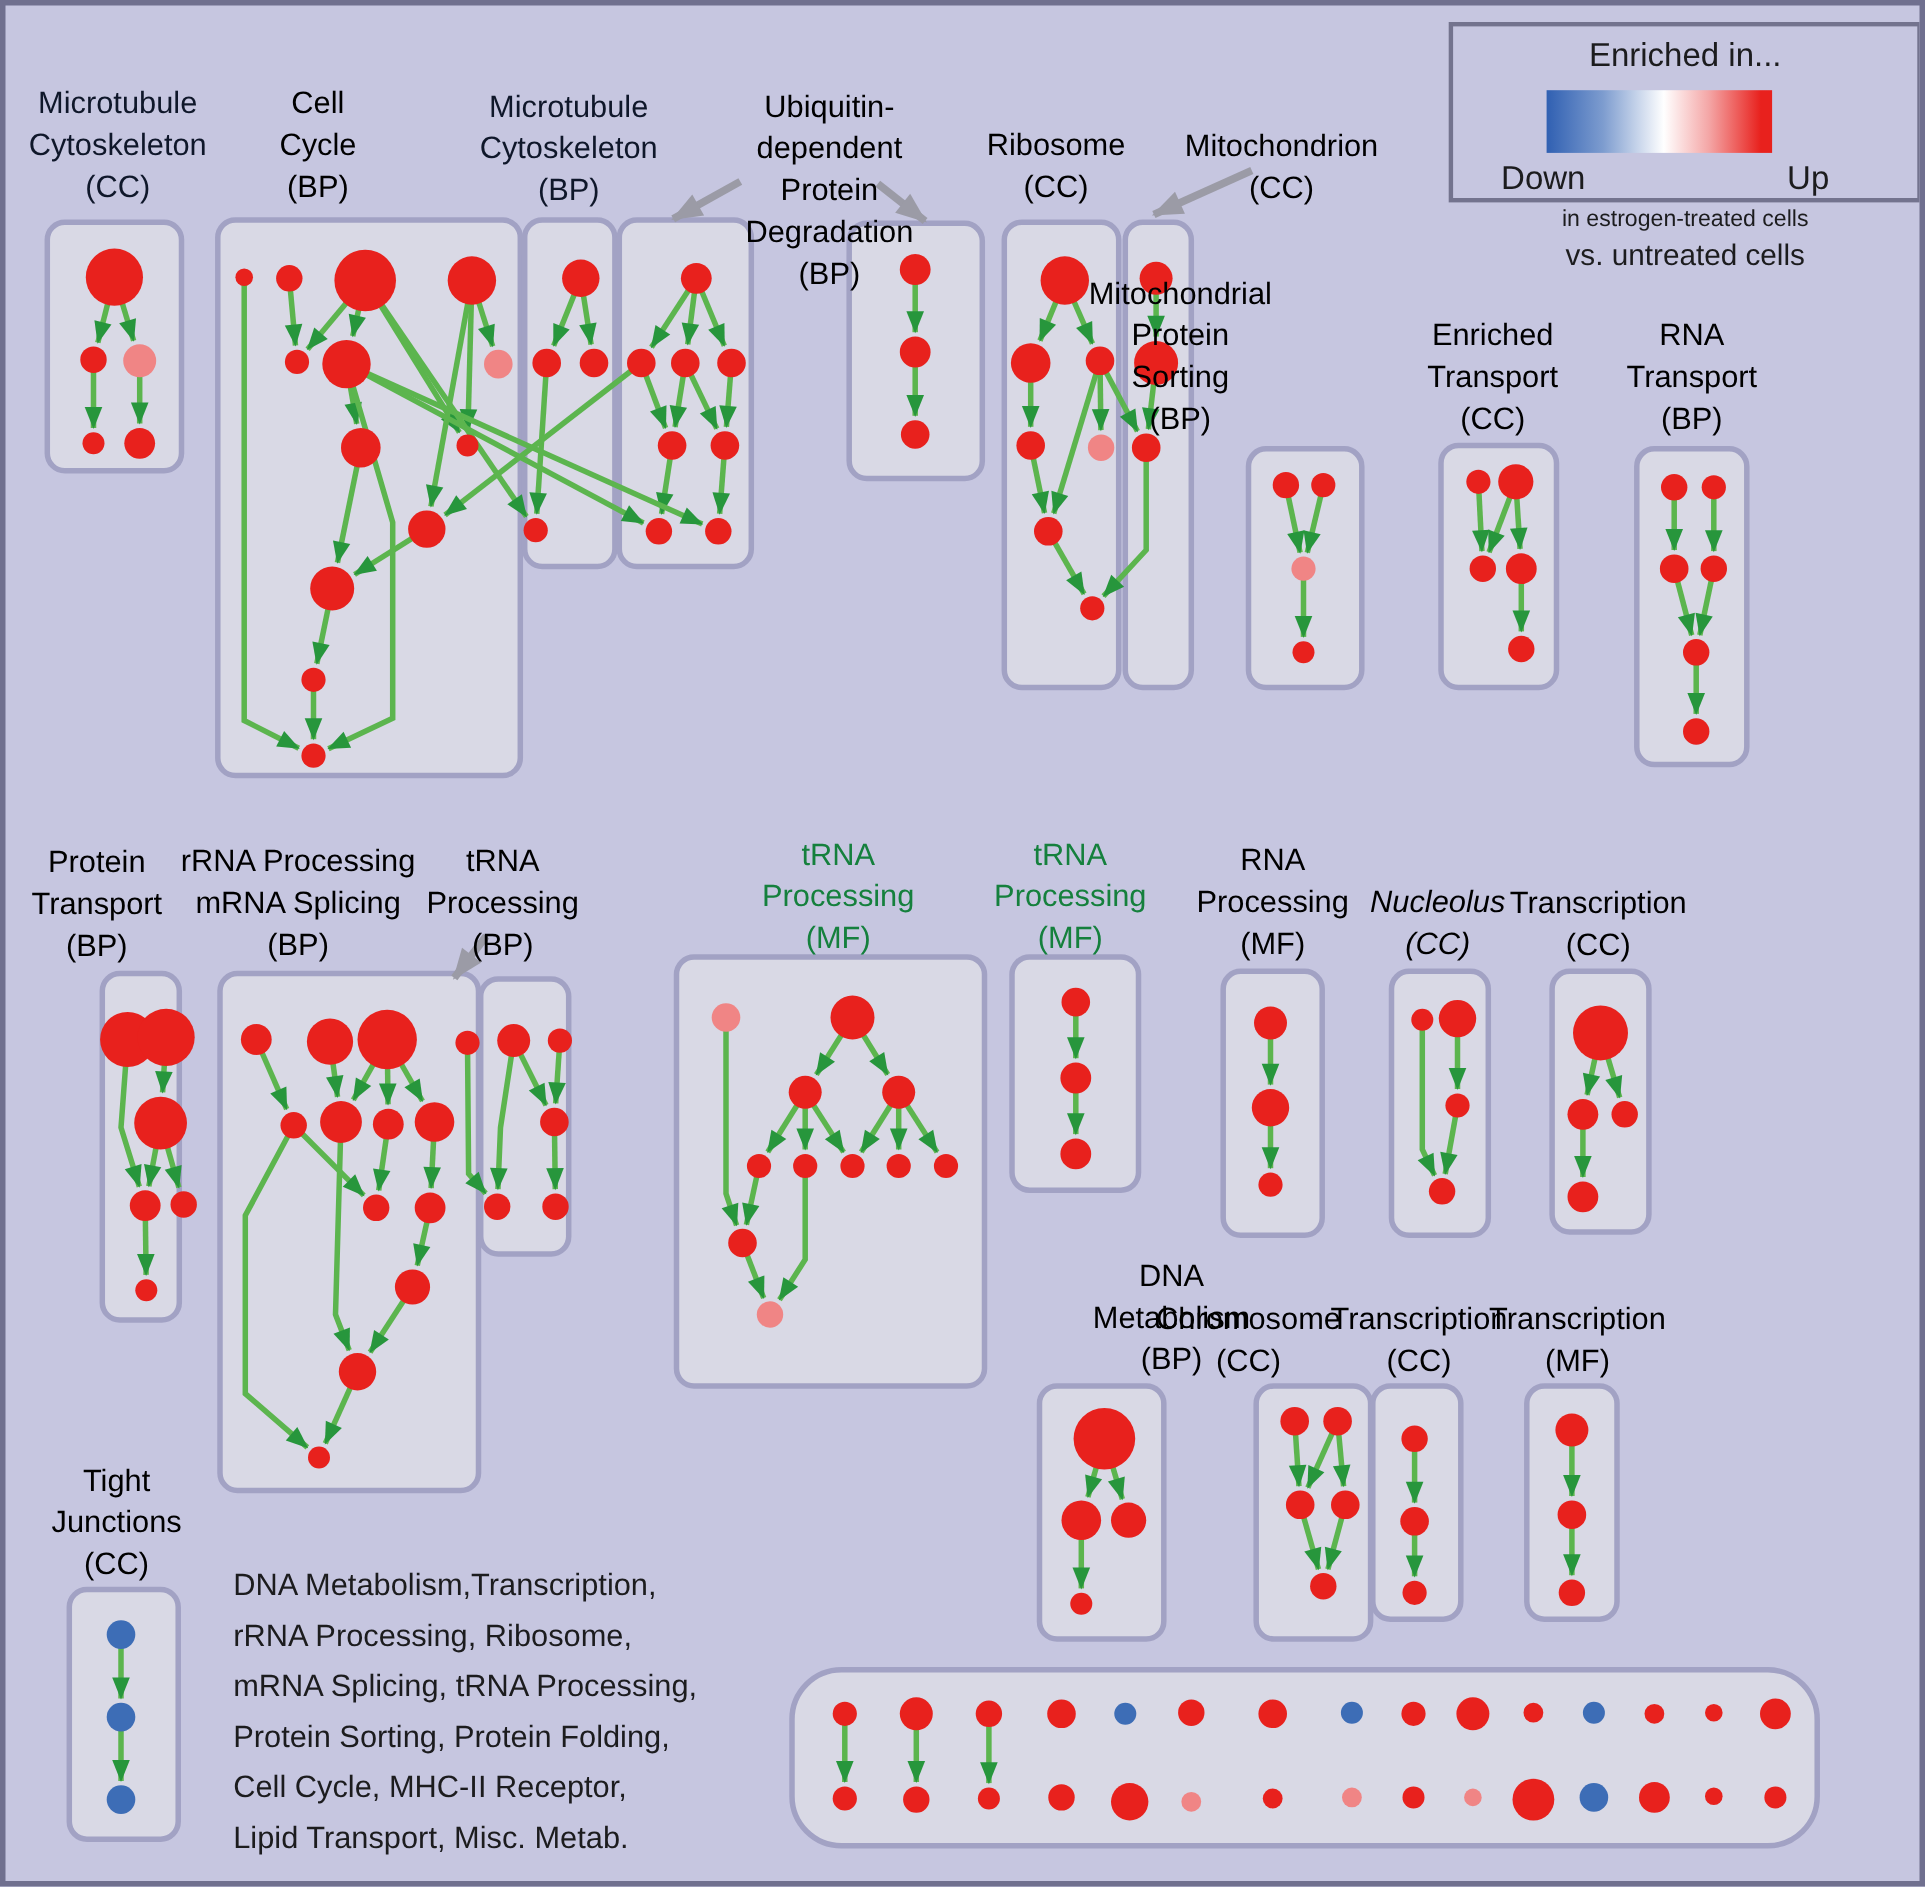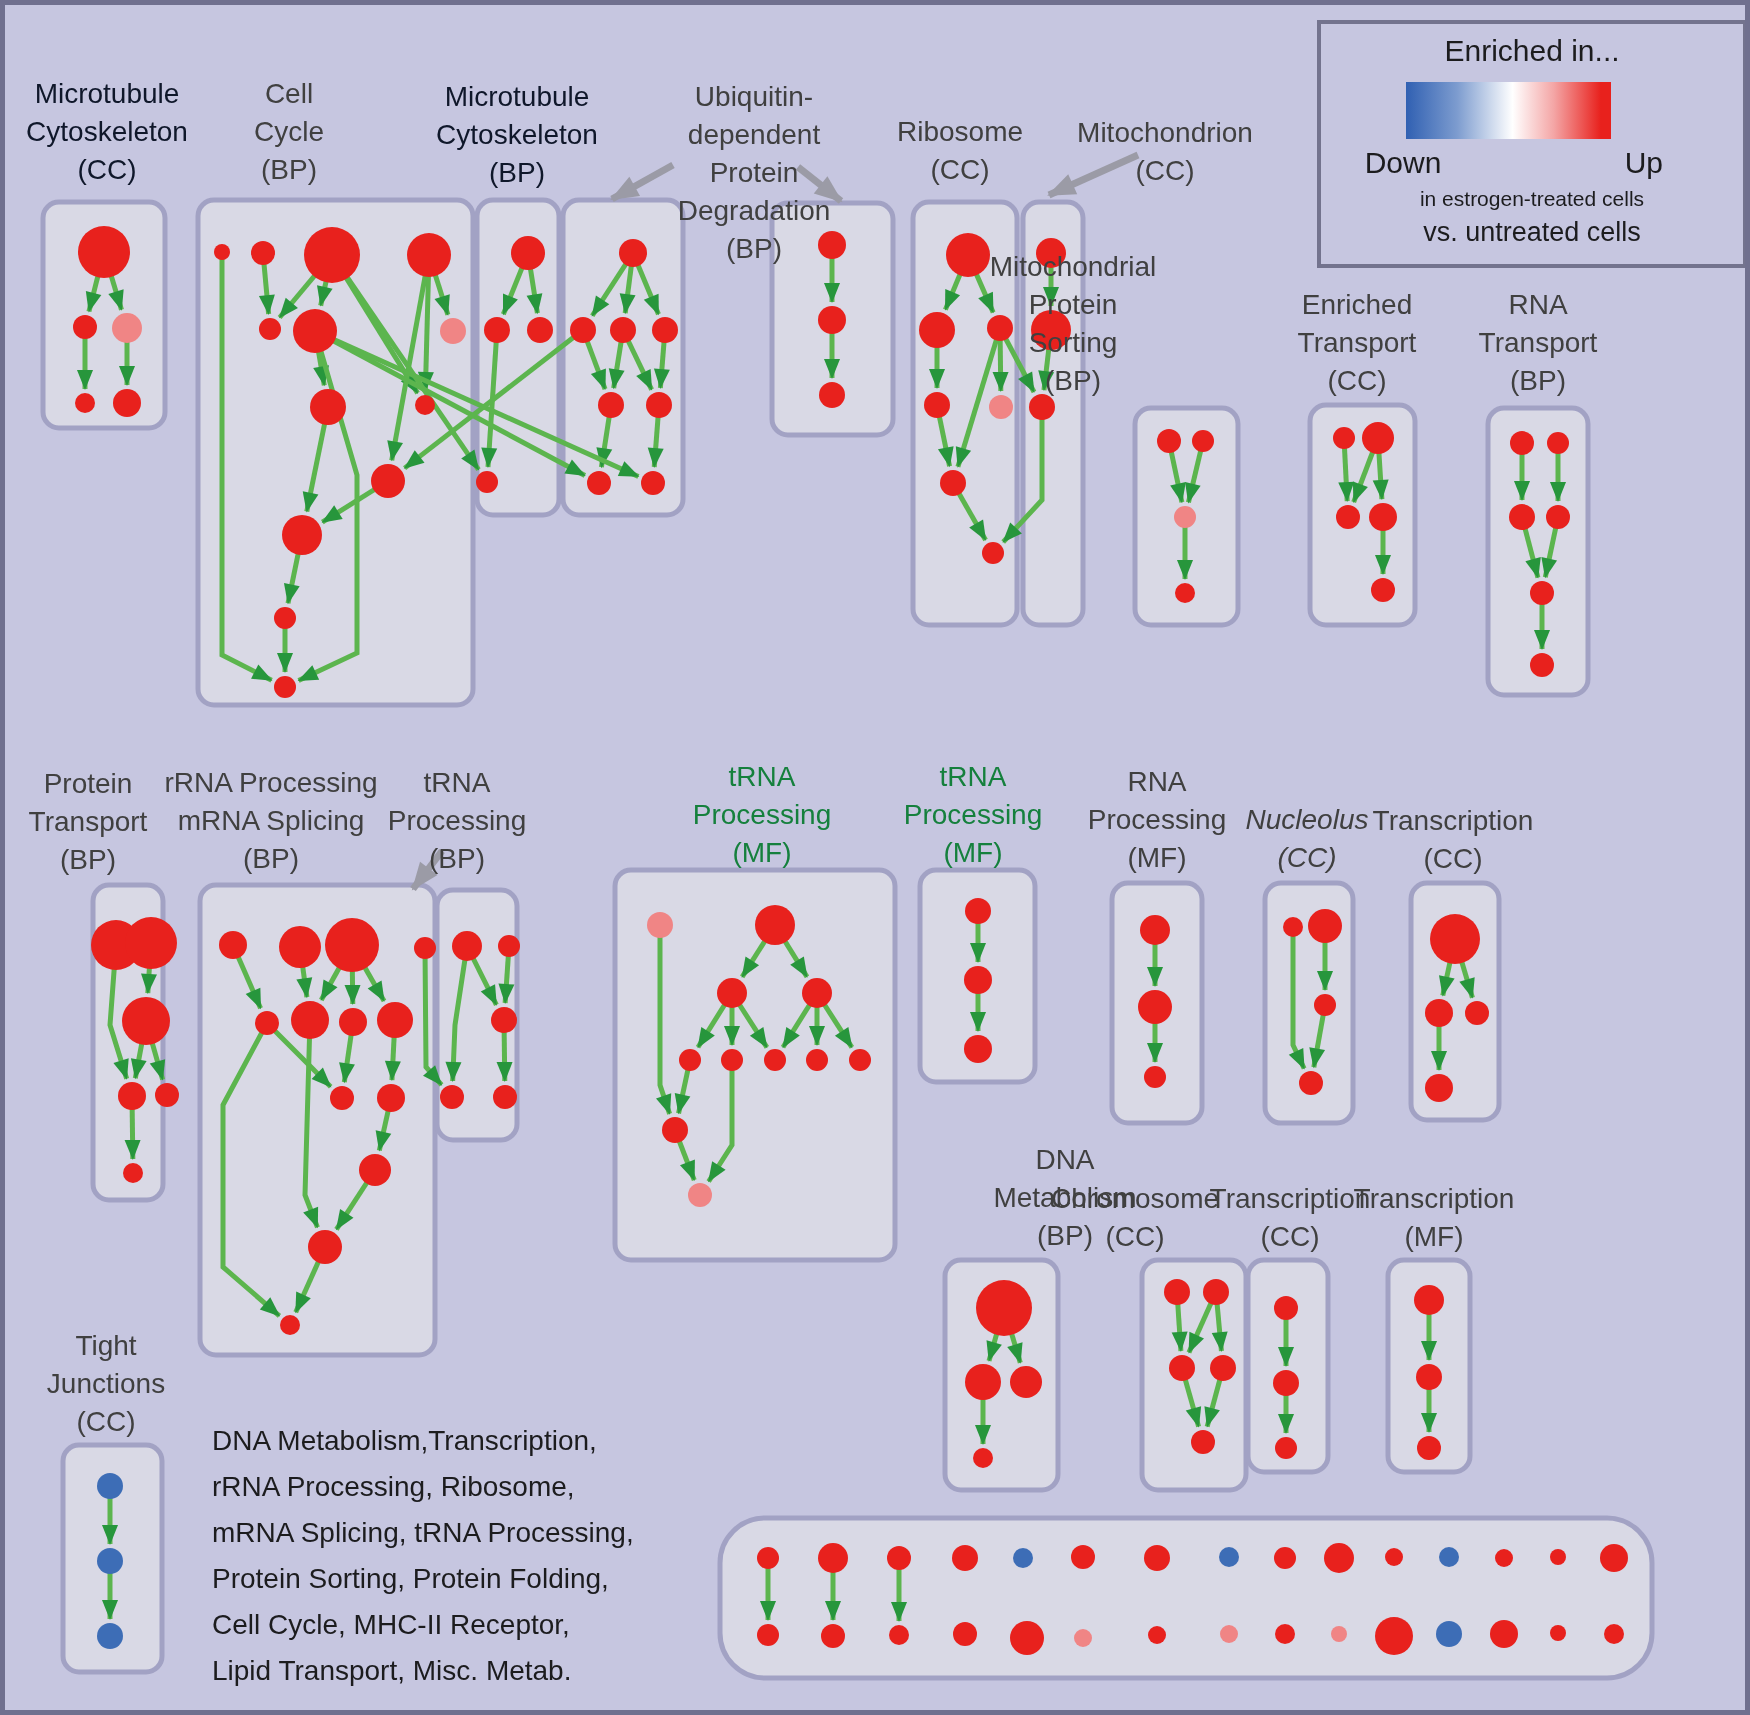--- a/index.html
+++ b/index.html
@@ -4,24 +4,24 @@
 <style>
   html,body{margin:0;padding:0;background:#9a9ab4;}
   .page{position:relative;width:1750px;height:1715px;background:#c6c6e0;
         border:5px solid #70708f;box-sizing:border-box;overflow:hidden;
         font-family:"Liberation Sans",sans-serif;}
   #net{position:absolute;left:0;top:0;}
   .box{fill:#d9d9e5;stroke:#a2a2c4;stroke-width:5;}
   .edge{stroke:#5cb54e;stroke-width:5;fill:none;}
   .callout{stroke:#9b9ba6;stroke-width:7;fill:none;}
   .cluster-label{position:absolute;transform:translate(-50%,-50%);text-align:center;
-        font-size:28px;line-height:38px;white-space:pre-line;color:#404040;z-index:3;}
+        font-size:28px;line-height:38px;white-space:pre-line;color:#000000;z-index:3;}
   .lab-purple{color:#0f172a;}
   .lab-green{color:#15803d;}
-  .legend{position:absolute;left:1312px;top:15px;width:430px;height:248px;
+  .legend{position:absolute;left:1312px;top:15px;width:430px;height:164px;
         border:4px solid #73738e;box-sizing:border-box;z-index:3;}
   .legend-title{position:absolute;left:0;top:10px;width:100%;text-align:center;font-size:30px;color:#1c1c1e;}
   .legend-bar{position:absolute;left:85px;top:58px;width:205px;height:57px;}
   .legend-down{position:absolute;left:22px;top:122px;width:120px;text-align:center;font-size:30px;color:#1c1c1e;}
   .legend-up{position:absolute;left:222px;top:122px;width:120px;text-align:right;font-size:30px;color:#1c1c1e;}
   .legend-sub1{position:absolute;left:0;top:163px;width:100%;text-align:center;font-size:21px;color:#1c1c1e;}
   .legend-sub2{position:absolute;left:0;top:193px;width:100%;text-align:center;font-size:27px;color:#1c1c1e;}
   .misc-note{position:absolute;left:207px;top:1413px;font-size:28px;line-height:46px;color:#1c1c1e;z-index:3;}
 </style>
 </head>

